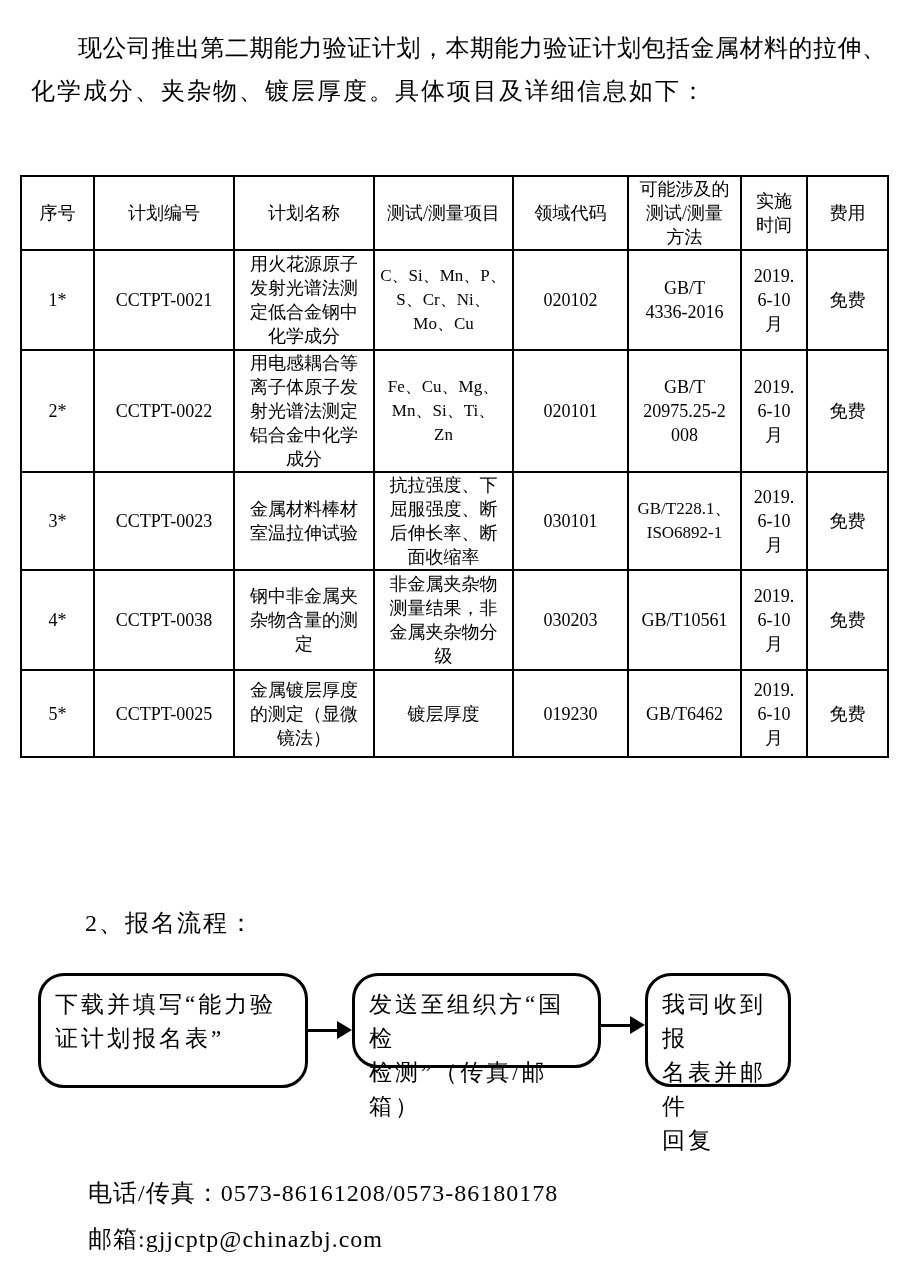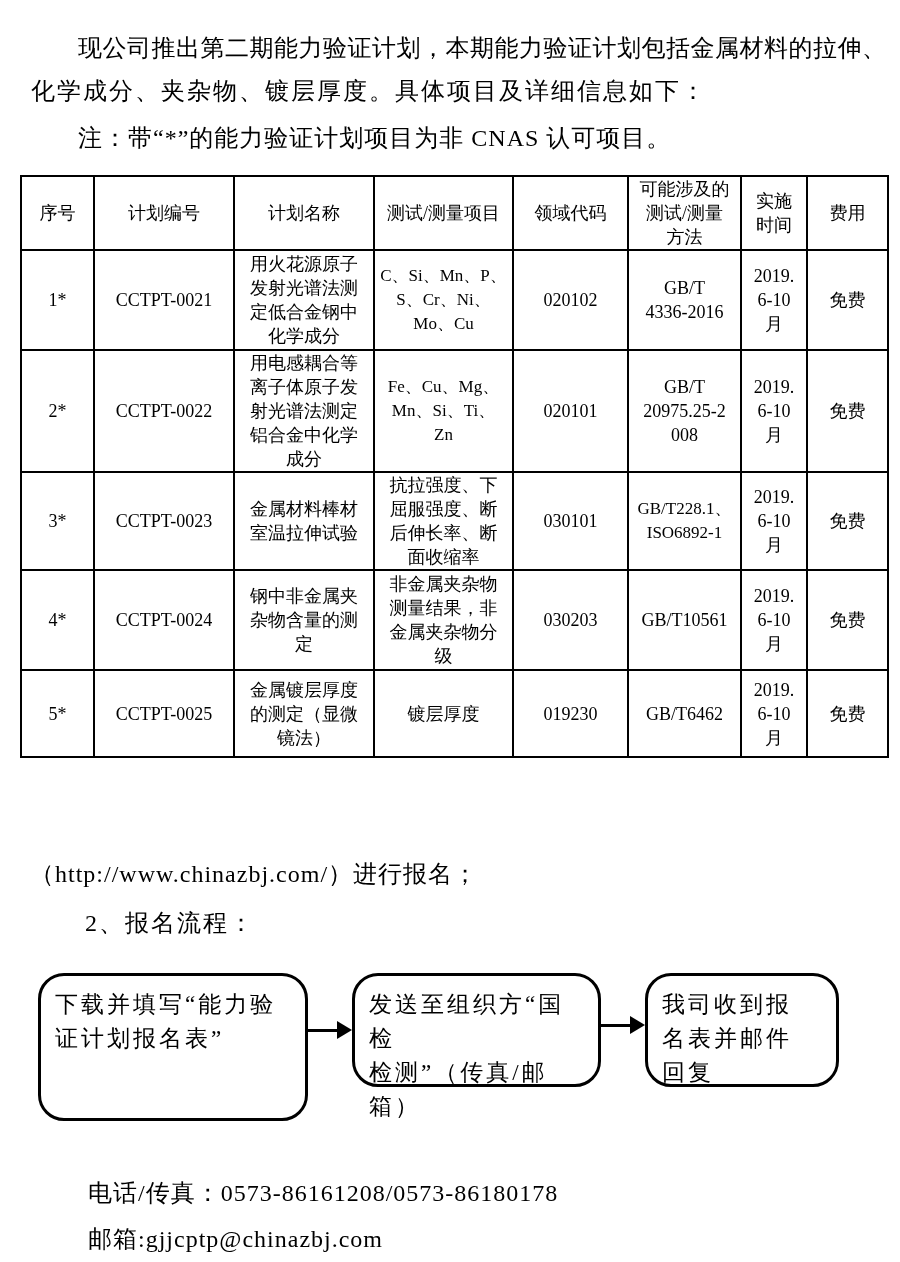--- a/index.html
+++ b/index.html
@@ -35,39 +35,38 @@
   tr.r1  { height:122px; }
   tr.r2  { height:98px; }
   tr.r3  { height:100px; }
   tr.r4  { height:87px; }
 
   .fbox {
     position:absolute; border:3px solid #000; border-radius:26px;
     background:#fff; font-size:23px; line-height:34px; letter-spacing:3px;
     padding:12px 14px; white-space:pre-line; color:#000;
   }
-  #fbox1 { left:38px;  top:973px; width:270px; height:148px; }
-  #fbox2 { left:352px; top:973px; width:249px; height:114px; }
-  #fbox3 { left:645px; top:973px; width:194px; height:114px; }
+  #fbox1 { left:38px;  top:973px; width:270px; height:115px; }
+  #fbox2 { left:352px; top:973px; width:249px; height:95px; }
+  #fbox3 { left:645px; top:973px; width:146px; height:114px; }
 
   .arrow { position:absolute; display:flex; align-items:center; height:18px; }
   #arrow1 { left:306px; top:1021px; width:46px; }
   #arrow2 { left:599px; top:1016px; width:46px; }
   .shaft { flex:1; height:3px; background:#000; }
   .head  { width:0; height:0; border-top:9px solid transparent;
            border-bottom:9px solid transparent; border-left:15px solid #000; }
 </style>
 </head>
 <body>
 
 <div id="page">
 
   <div class="line" id="intro2">化学成分、夹杂物、镀层厚度。具体项目及详细信息如下：</div>
   <div class="line" id="intro1">现公司推出第二期能力验证计划，本期能力验证计划包括金属材料的拉伸、</div>
-  <div class="line" id="note">注：带“*”的能力验证计划项目为非 CNAS 认可项目。</div>
 
   <table id="plan-table">
     <colgroup>
       <col style="width:73px">
         <col style="width:140px">
         <col style="width:140px">
       <col style="width:139px">
         <col style="width:115px">
         <col style="width:113px">
       <col style="width:66px">
@@ -139,21 +138,21 @@
         <td>030101</td>
         <td class="cell-sm">GB/T228.1、
 ISO6892-1</td>
         <td>2019.
 6-10
 月</td>
         <td>免费</td>
       </tr>
       <tr class="r3">
         <td>4*</td>
-        <td>CCTPT-0024</td>
+        <td>CCTPT-0038</td>
         <td>钢中非金属夹
 杂物含量的测
 定</td>
         <td>非金属夹杂物
 测量结果，非
 金属夹杂物分
 级</td>
         <td>030203</td>
         <td>GB/T10561</td>
         <td>2019.
@@ -171,21 +170,20 @@
         <td>019230</td>
         <td>GB/T6462</td>
         <td>2019.
 6-10
 月</td>
         <td>免费</td>
       </tr>
     </tbody>
   </table>
 
-  <div class="line" id="signup2">（http://www.chinazbj.com/）进行报名；</div>
   <div class="line" id="signup3">2、报名流程：</div>
 
   <div class="fbox" id="fbox1">下载并填写“能力验
 证计划报名表”</div>
   <div class="arrow" id="arrow1">
     <span class="shaft"></span>
     <span class="head"></span>
   </div>
   <div class="fbox" id="fbox2">发送至组织方“国检
 检测”（传真/邮箱）</div>

